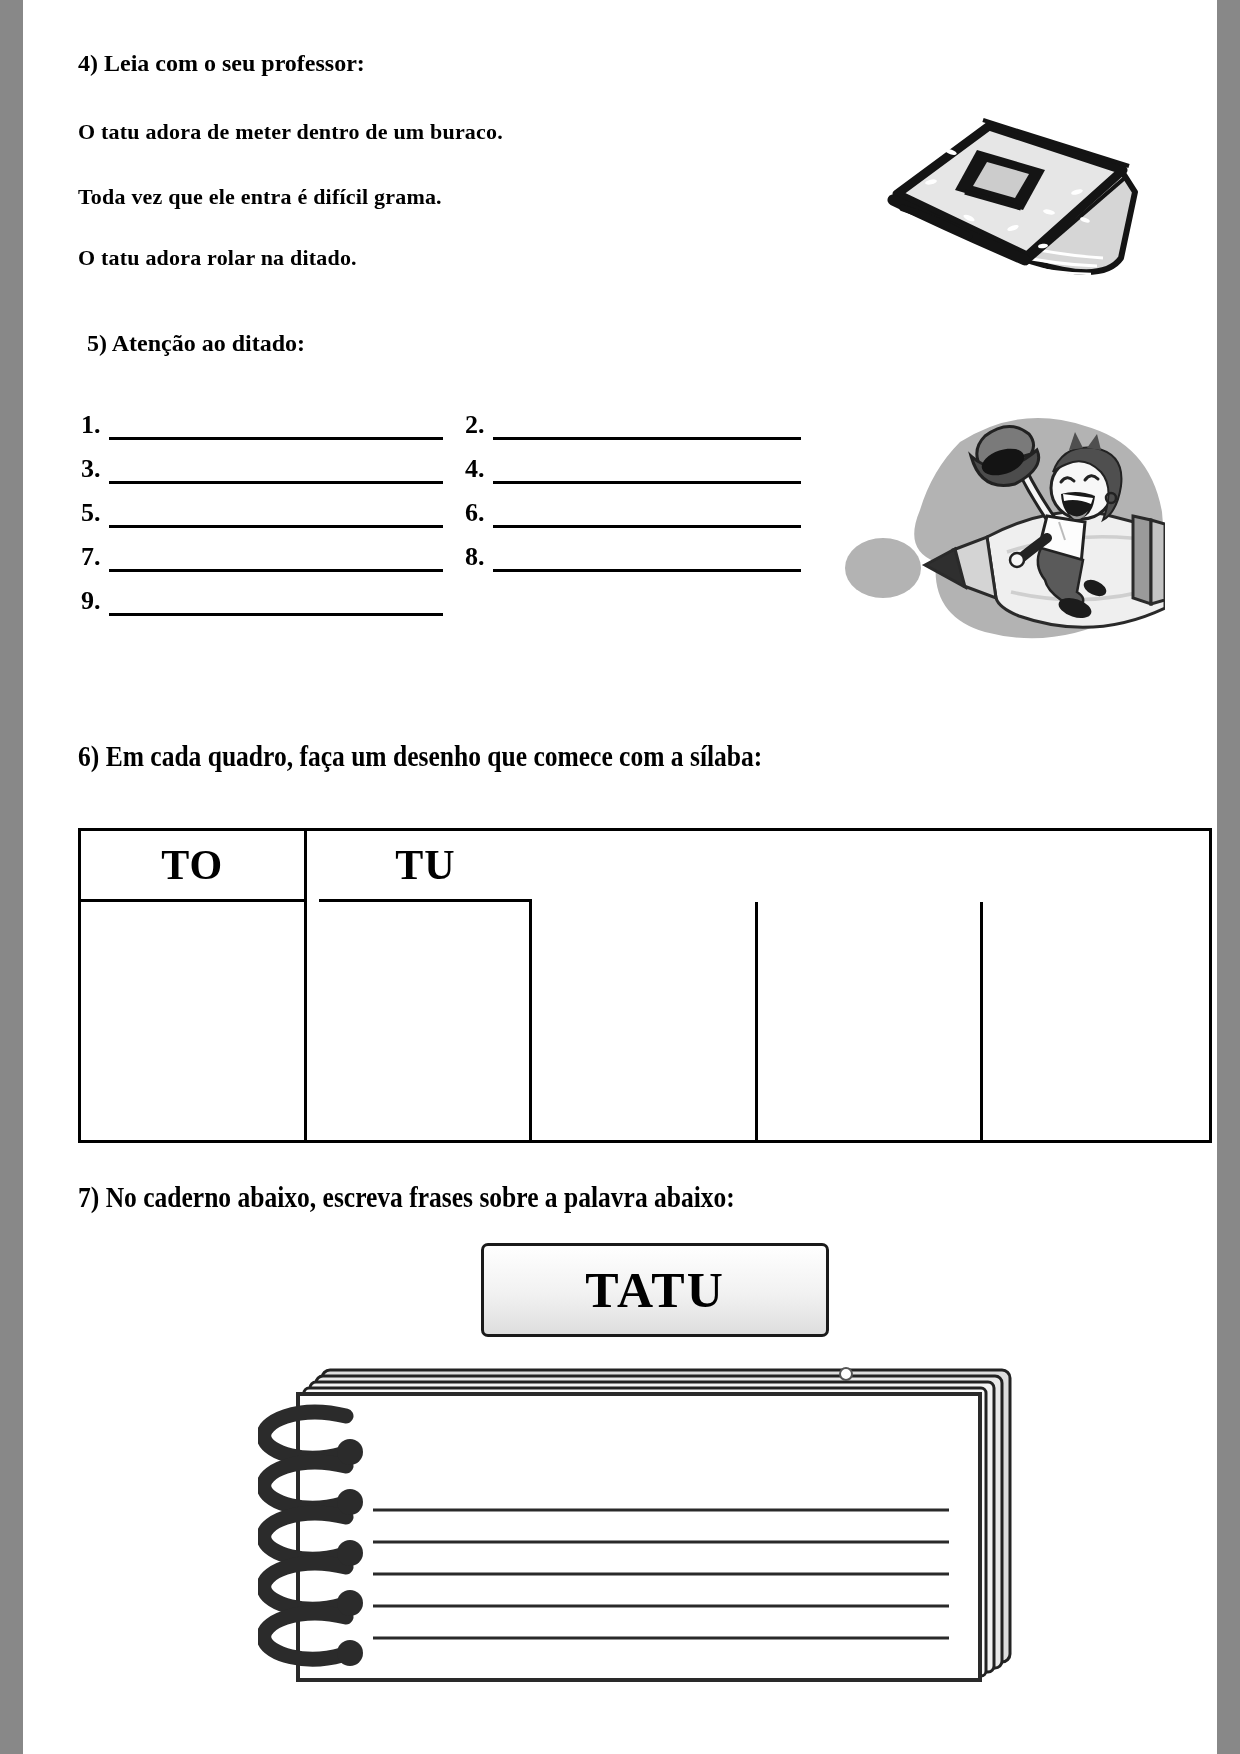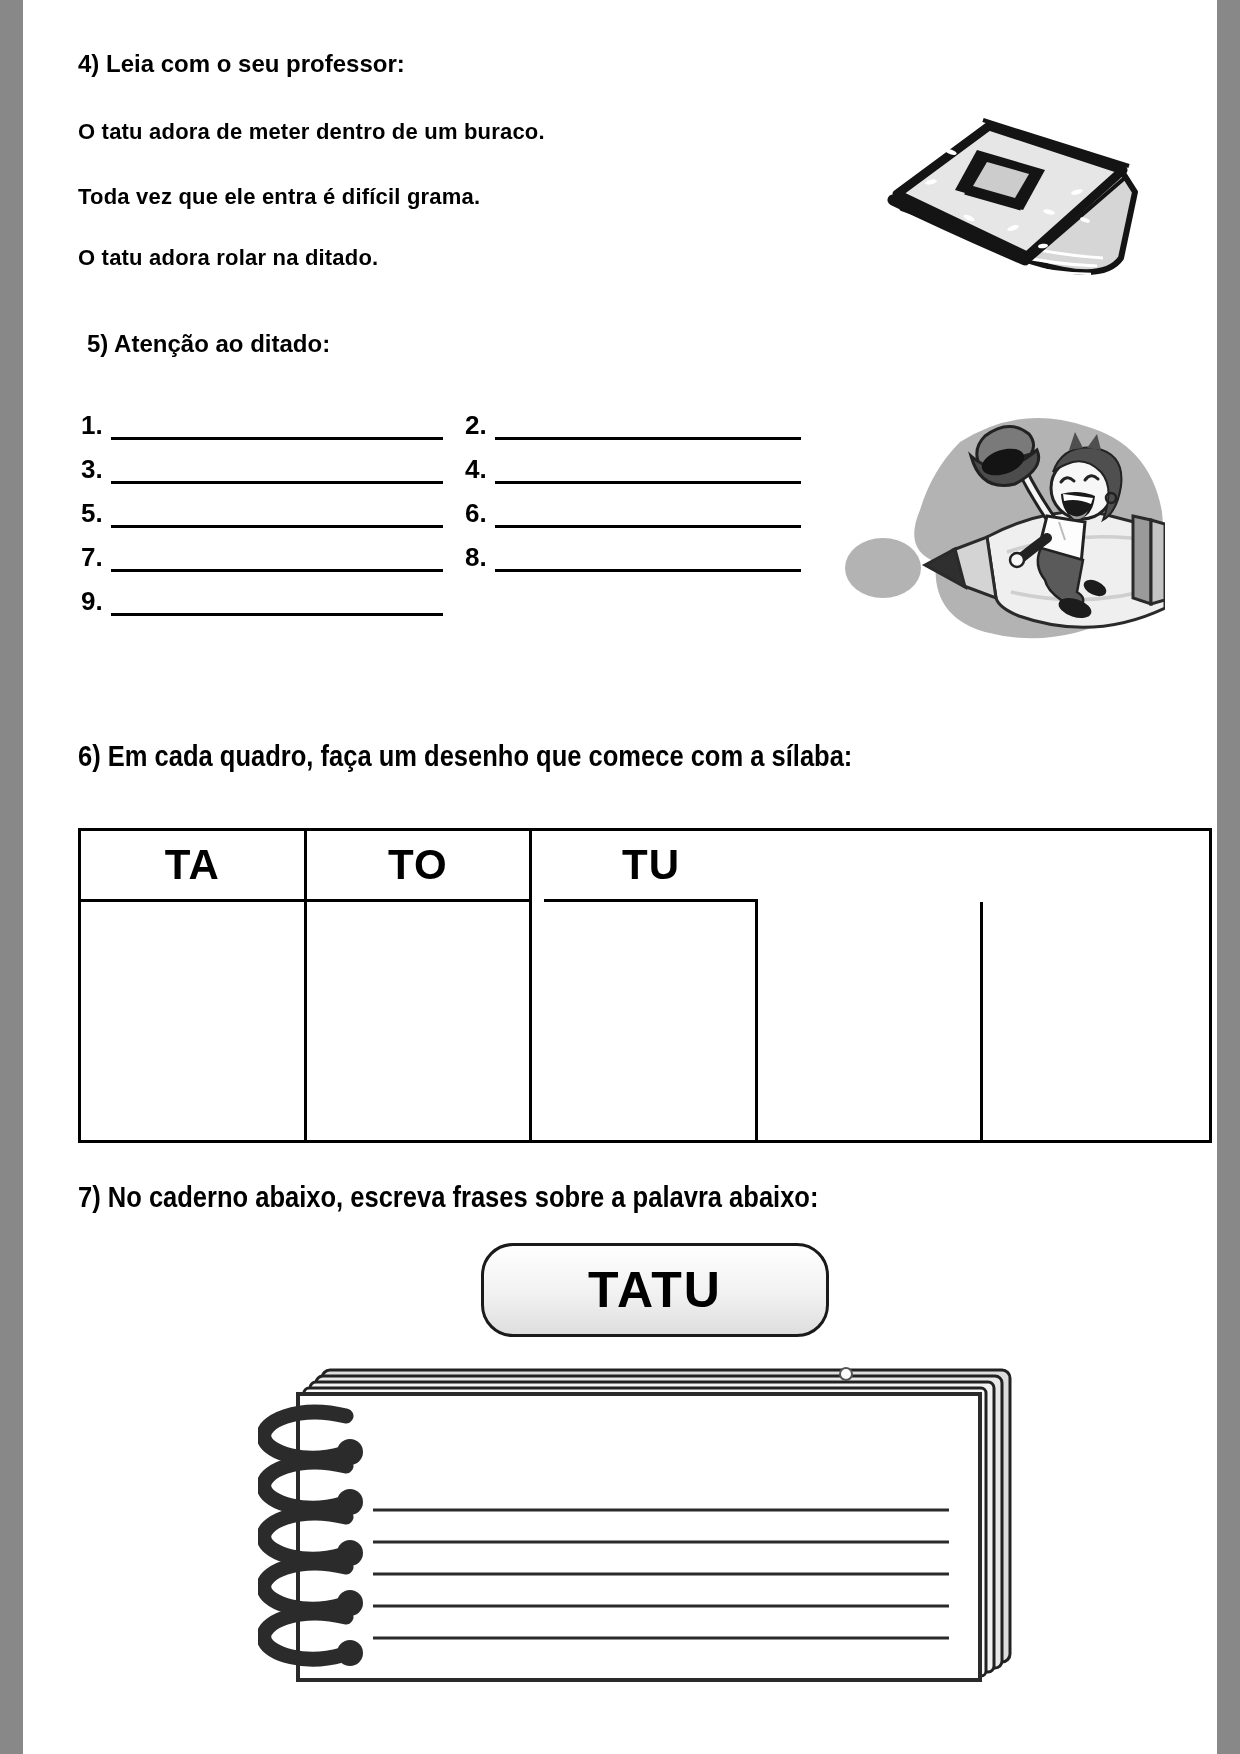--- a/index.html
+++ b/index.html
@@ -1,20 +1,20 @@
 <!DOCTYPE html>
 <html><head>
 <meta charset="utf-8">
 <style>
   html,body{margin:0;padding:0;background:#888;}
   .page{
     position:relative;
     width:1194px;height:1754px;
     background:#ffffff;
-    font-family:Liberation Sans, sans-serif;
+    font-family:Liberation Serif, serif;
     color:#000;
     overflow:hidden;
     margin:0 auto;
   }
   .abs{position:absolute;}
   .h-std{font-weight:bold;font-size:24px;white-space:nowrap;}
   .sentence{font-weight:bold;font-size:22px;white-space:nowrap;letter-spacing:0.2px;}
   .h-cond{font-weight:bold;font-size:29px;white-space:nowrap;transform:scaleX(0.88);transform-origin:0 50%;}
   
   .dictation{
@@ -30,21 +30,21 @@
   .syl-head .cell{
     height:68px;border-right:3px solid #000;border-bottom:3px solid #000;
     display:flex;align-items:center;justify-content:center;
     font-weight:bold;font-size:42px;letter-spacing:1px;
   }
   .syl-body .cell{height:238px;border-right:3px solid #000;}
   .syl-head .cell:last-child,.syl-body .cell:last-child{border-right:none;margin-left:12px;}
   
   .word-box{
     left:458px;top:1243px;width:342px;height:88px;
-    border:3px solid #1a1a1a;border-radius:32px;
+    border:3px solid #1a1a1a;border-radius:7px;
     background:linear-gradient(180deg,#ffffff 0%,#f1f1f1 55%,#dedede 100%);
     display:flex;align-items:center;justify-content:center;
   }
   .word-box span{font-weight:bold;font-size:50px;letter-spacing:2px;}
   svg{display:block;}
 </style>
 </head>
 <body>
 
 <div class="page">
@@ -177,21 +177,20 @@
 
       <ellipse cx="240" cy="218" rx="17" ry="9" transform="rotate(18 240 218)" fill="#1c1c1c"></ellipse>
       <ellipse cx="260" cy="198" rx="12" ry="7" transform="rotate(25 260 198)" fill="#1c1c1c"></ellipse>
     </svg>
   </div>
 
   <div class="abs h-cond" style="left:55px;top:740px;">6) Em cada quadro, faça um desenho que comece com a sílaba:</div>
 
   <div class="abs syl-table">
     <div class="syl-head">
-      <div class="cell">TA</div>
       <div class="cell">TO</div>
       <div class="cell">TU</div>
     </div>
     <div class="syl-body">
       <div class="cell"></div>
       <div class="cell"></div>
       <div class="cell"></div>
       <div class="cell"></div>
       <div class="cell"></div>
     </div>

